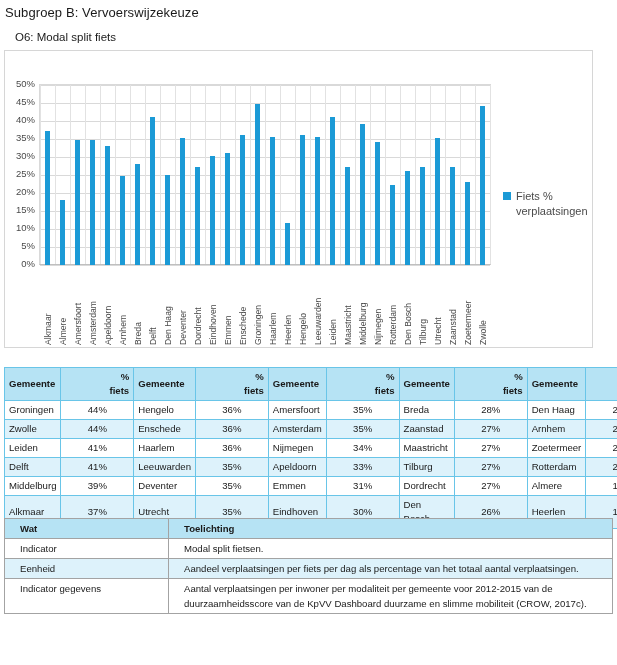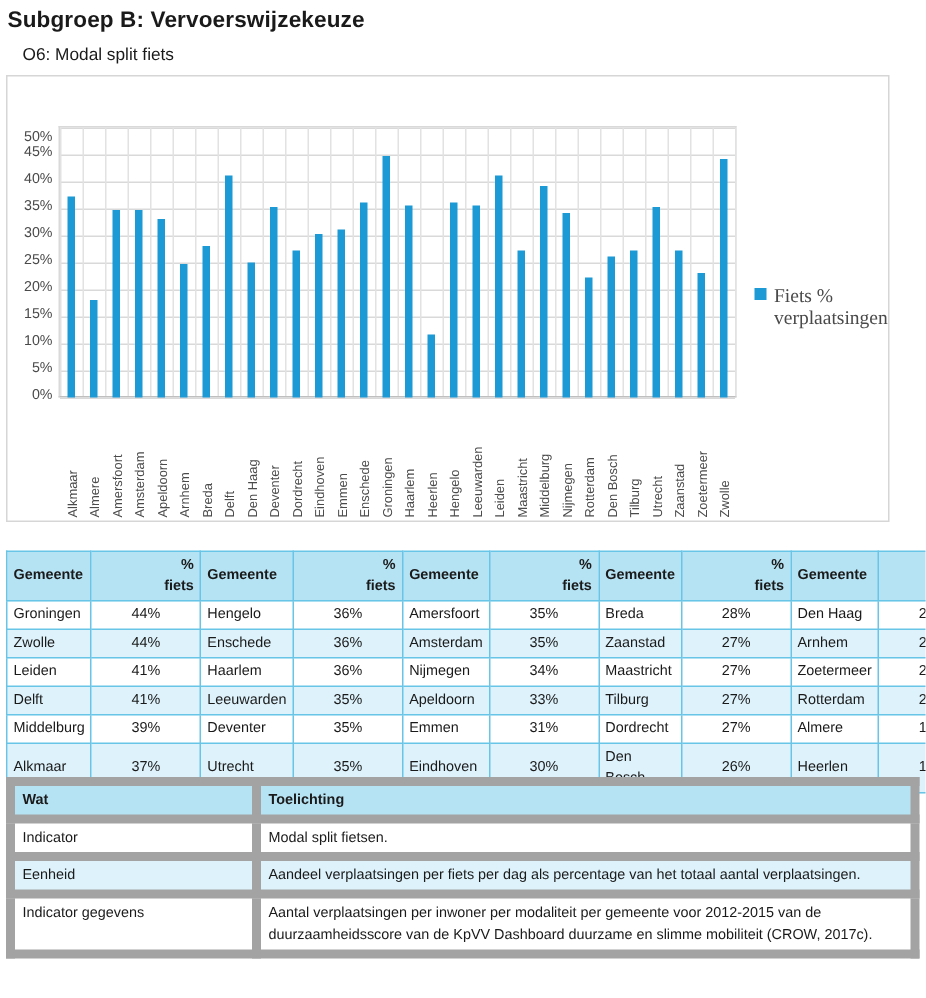--- a/index.html
+++ b/index.html
@@ -9,21 +9,21 @@
     background: #ffffff;
     font-family: "Liberation Sans", sans-serif;
     color: #000000;
     overflow: hidden;
   }
   #page { position: relative; width: 617px; height: 665px; }
 
   
   .h-main {
     position: absolute; left: 5px; top: 5px;
-    font-size: 15px; font-weight: bold; letter-spacing: .1px;
+    font-size: 13px; font-weight: normal; letter-spacing: .1px;
     color: #1a1a1a;
   }
   .h-sub {
     position: absolute; left: 15px; top: 31px;
     font-size: 11.5px; font-weight: normal; color: #1a1a1a;
   }
 
   
   .chart-box {
     position: absolute; left: 4px; top: 50px;
@@ -81,23 +81,22 @@
   }
   .legend {
     position: absolute; left: 498px; top: 138px;
     display: flex; align-items: flex-start; gap: 5px;
   }
   .legend-swatch {
     width: 8px; height: 8px; background: #1b9ad6; margin-top: 3px;
     flex: none;
   }
   .legend-label {
-    font-size: 13px; color: #4a4a4a; line-height: 15px;
+    font-size: 11px; color: #4a4a4a; line-height: 15px;
     max-width: 78px;
-    font-family: Liberation Serif, serif;
   }
 
   
   .tbl {
     position: absolute; border-collapse: collapse;
     font-size: 9.6px; color: #1a1a1a;
   }
   .tbl-data { left: 4px; top: 367px; width: 609px; }
   .tbl-data th, .tbl-data td {
     border: 1px solid #69c5e8;
@@ -112,39 +111,39 @@
   .tbl-data tr.plain td { background: #ffffff; }
   .col-city { width: 72px; }
   .col-pct  { width: 50px; }
 
   
   .tbl-desc {
     left: 4px; top: 518px; width: 609px;
     font-size: 9.6px;
   }
   .tbl-desc th, .tbl-desc td {
-    border: 6px solid #a3a3a3;
-    padding: 2px 5px; line-height: 15px; vertical-align: top;
+    border: 1px solid #a3a3a3;
+    padding: 2px 15px; line-height: 15px; vertical-align: top;
   }
   .tbl-desc th { background: #b6e3f4; font-weight: bold; text-align: left; }
   .tbl-desc tr.alt td { background: #ddf2fb; }
   .tbl-desc tr.plain td { background: #ffffff; }
   .desc-w { width: 164px; }
 </style>
 </head>
 <body>
 
 <div id="page">
 
   <div class="h-main">Subgroep B: Vervoerswijzekeuze</div>
   <div class="h-sub">O6: Modal split fiets</div>
 
   <div class="chart-box">
     <div class="ylabels">
-        <div class="ylab" style="top: 1px; margin-top: 8px;">50%</div>
+        <div class="ylab" style="top: 1px;">50%</div>
         <div class="ylab" style="top: 19px;">45%</div>
         <div class="ylab" style="top: 37px;">40%</div>
         <div class="ylab" style="top: 55px;">35%</div>
         <div class="ylab" style="top: 73px;">30%</div>
         <div class="ylab" style="top: 91px;">25%</div>
         <div class="ylab" style="top: 109px;">20%</div>
         <div class="ylab" style="top: 127px;">15%</div>
         <div class="ylab" style="top: 145px;">10%</div>
         <div class="ylab" style="top: 163px;">5%</div>
         <div class="ylab" style="top: 181px;">0%</div>

